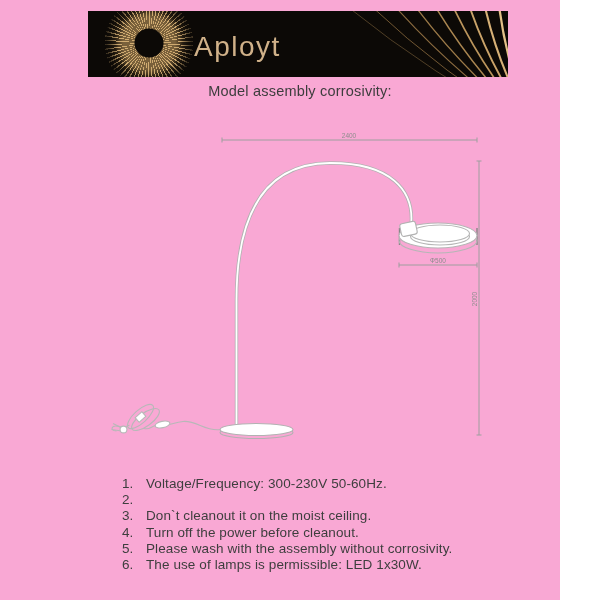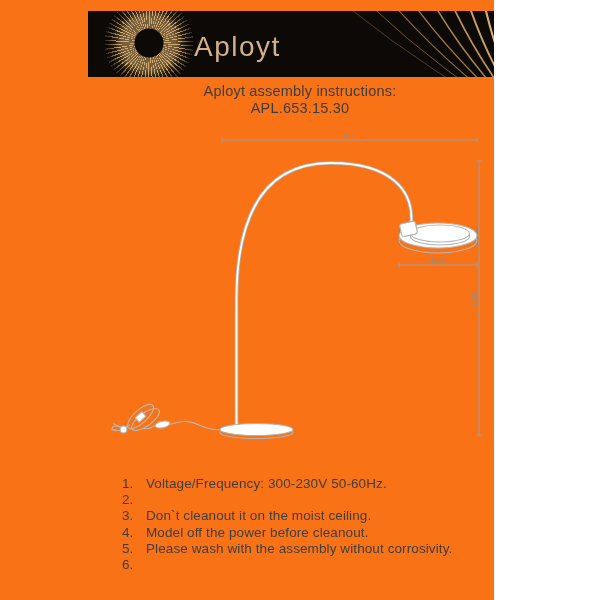--- a/index.html
+++ b/index.html
@@ -1,16 +1,16 @@
 <!DOCTYPE html>
 <html><head>
 <meta charset="utf-8">
 <style>
   html,body{margin:0;padding:0;background:#fff;}
-  .page{position:relative;width:494px;height:600px;background:#f97316;overflow:hidden;
+  .page{position:relative;width:560px;height:600px;background:#f9a8d4;overflow:hidden;
         font-family:"Liberation Sans",sans-serif;}
 
   
   .banner{position:absolute;left:88px;top:11px;width:420px;height:66px;
           background:#0c0906;overflow:hidden;}
   .burst{position:absolute;left:17px;top:-12px;width:88px;height:88px;border-radius:50%;
     background:
       radial-gradient(circle, #0c0906 0 14px, rgba(12,9,6,0) 15px),
       repeating-conic-gradient(rgba(216,178,118,0.92) 0deg 1.7deg, rgba(12,9,6,0) 1.7deg 5.8deg),
       radial-gradient(circle, rgba(196,156,95,0.6) 0 26px, rgba(124,95,54,0.28) 34px, rgba(12,9,6,0) 44px);}
@@ -52,22 +52,21 @@
         <path d="M102 -11 Q 134 59 186 118" stroke="#bb955c" stroke-width="1.7"></path>
         <path d="M119 -12 Q 142 59 186 118" stroke="#caa369" stroke-width="1.9"></path>
         <path d="M135 -13 Q 150 58 186 118" stroke="#d7b177" stroke-width="2.1"></path>
         <path d="M150 -14 Q 158 58 186 118" stroke="#e2c088" stroke-width="2.3"></path>
         <path d="M163 -15 Q 164 57 186 118" stroke="#ecd0a2" stroke-width="2.5"></path>
       </g>
     </svg>
   </div>
 
   <div class="hdr">
-    <div>Aployt assembly instructions:</div>
-    <div>APL.653.15.30</div>
+    <div>Model assembly corrosivity:</div>
   </div>
 
   <svg class="diagram" width="600" height="600" viewBox="0 0 600 600">
 
     <g stroke="#9e9e9e" stroke-width="1" fill="none">
       <path d="M222 140 H477"></path>
       <path d="M222 137.5 V142.5"></path>
         <path d="M477 137.5 V142.5"></path>
       <path d="M479 161 V435"></path>
       <path d="M476.5 161 H481.5"></path>
@@ -122,24 +121,25 @@
     </div>
     <div class="li">
       <span class="num">2.</span>
     </div>
     <div class="li">
       <span class="num">3.</span>
       <span>Don`t cleanout it on the moist ceiling.</span>
     </div>
     <div class="li">
       <span class="num">4.</span>
-      <span>Model off the power before cleanout.</span>
+      <span>Turn off the power before cleanout.</span>
     </div>
     <div class="li">
       <span class="num">5.</span>
       <span>Please wash with the assembly without corrosivity.</span>
     </div>
     <div class="li">
       <span class="num">6.</span>
+      <span>The use of lamps is permissible: LED 1x30W.</span>
     </div>
   </div>
 
 </div>
 
 </body></html>

